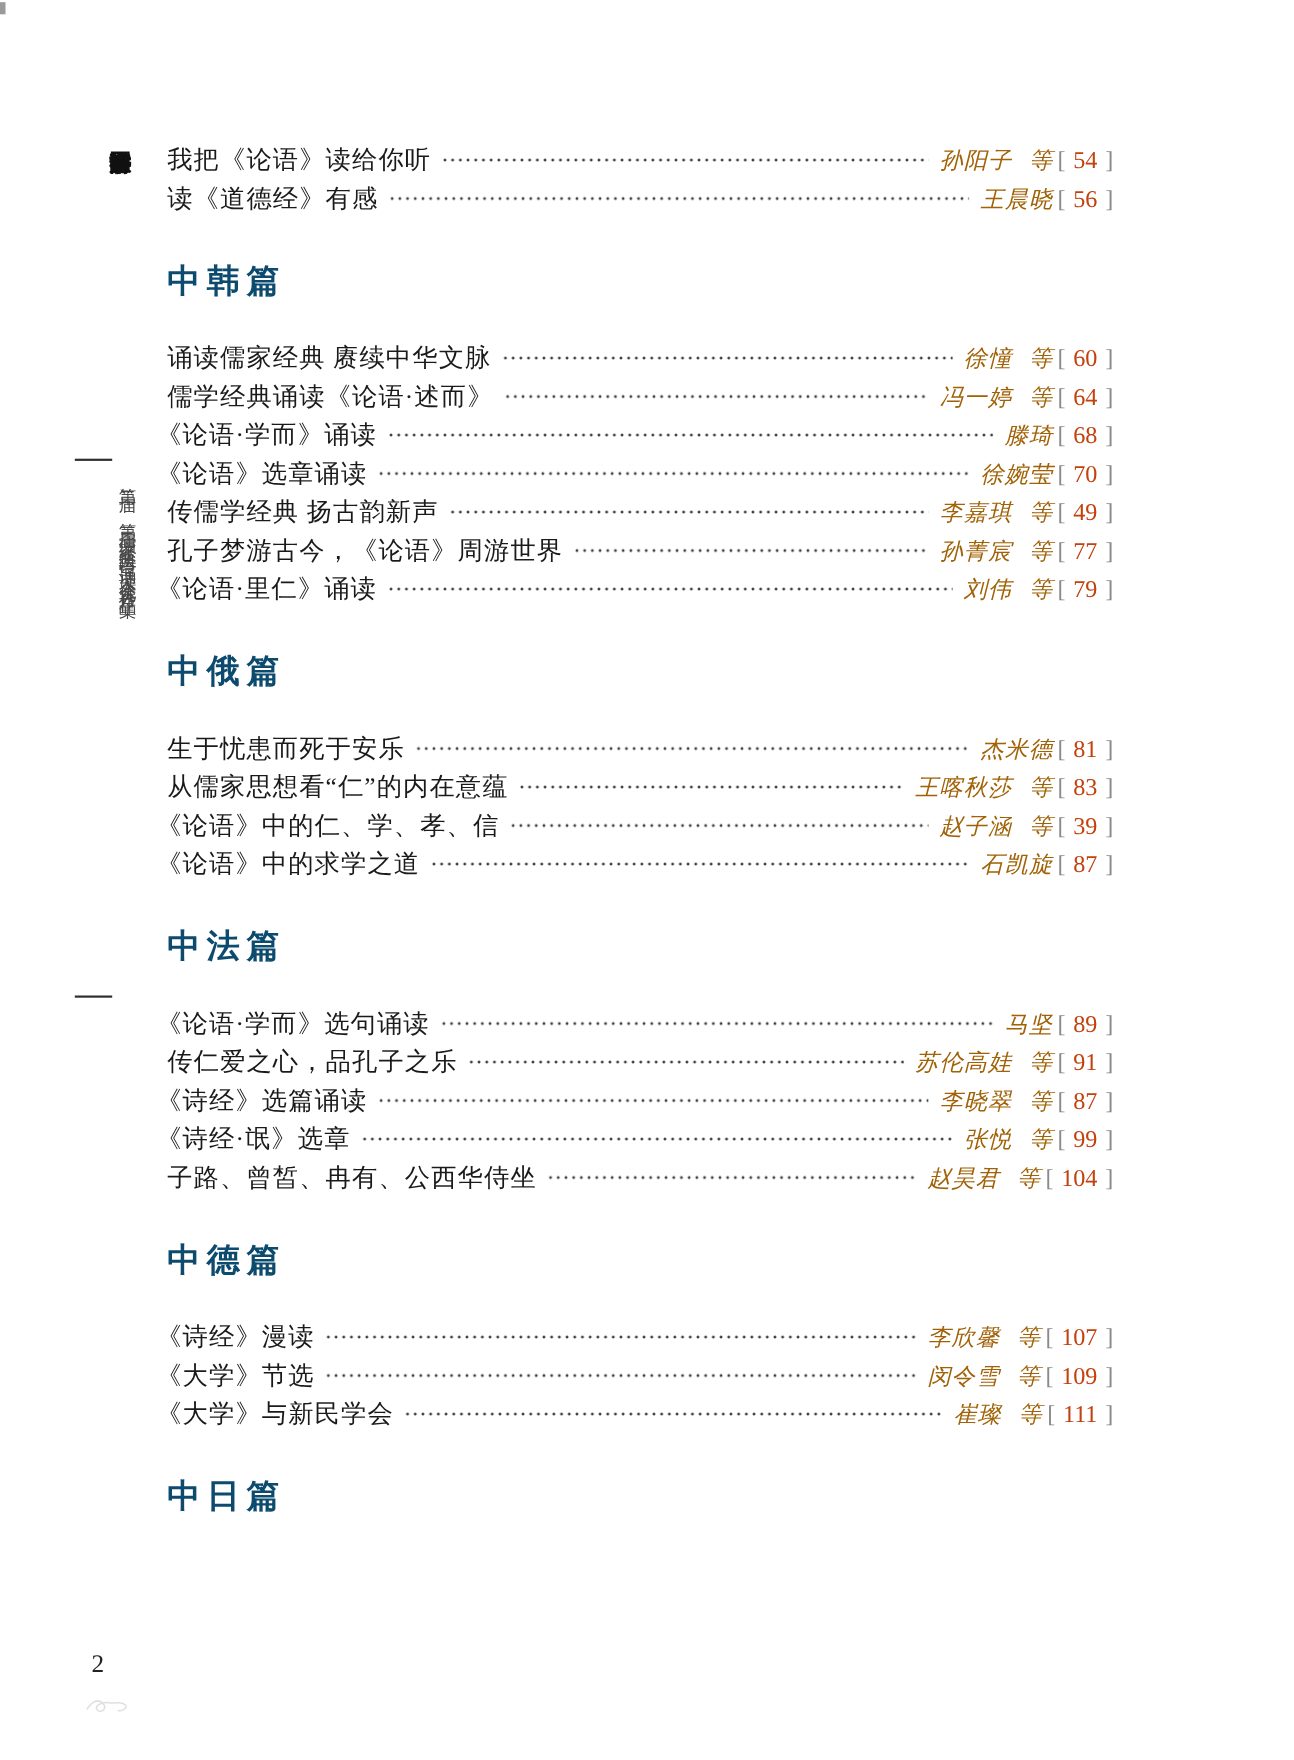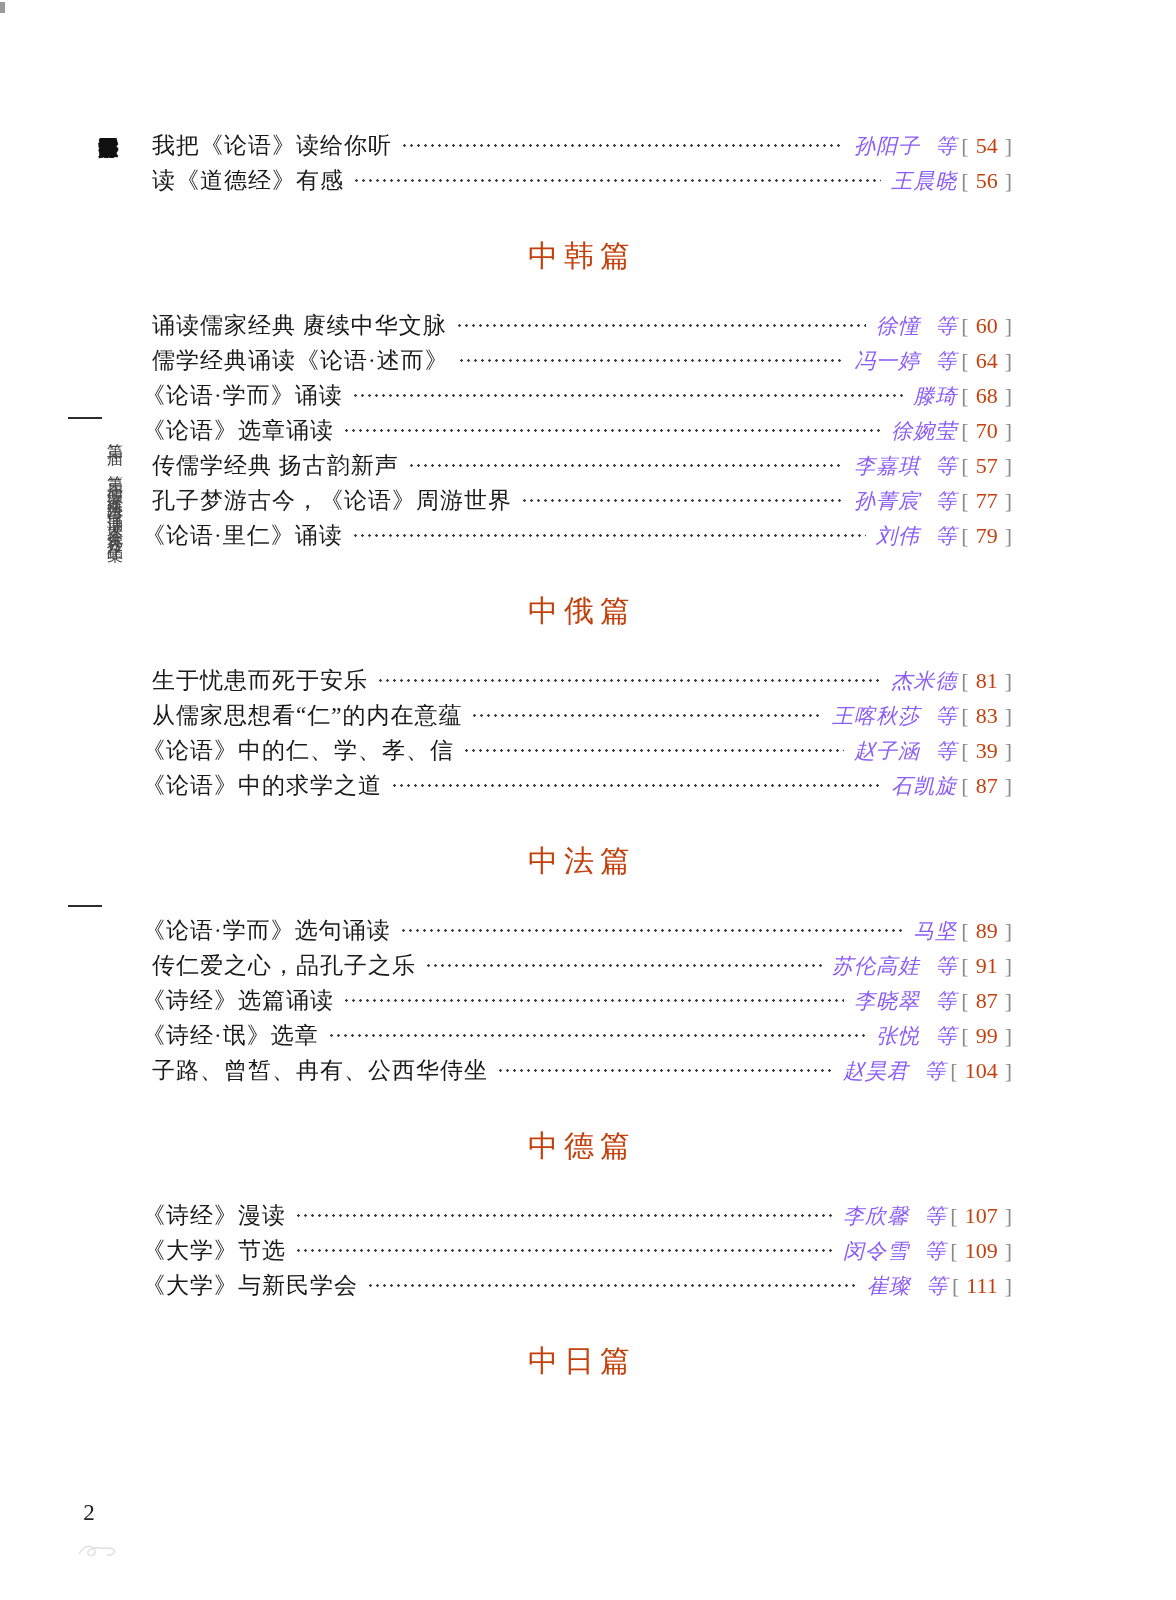--- a/index.html
+++ b/index.html
@@ -36,35 +36,35 @@
   .page-number {
     position:absolute; left:66px; top:1500px; width:46px;
     text-align:center; font-size:23px; color:#222;
   }
   .flourish { position:absolute; left:76px; top:1536px; opacity:.45; }
 
   
   .toc { position:absolute; left:152px; top:112px; width:860px;margin-top:16px; }
   .sec-heading {
     height:40px; line-height:40px; margin:38px 0 32px;
-    text-align:center; font-family:"Liberation Sans","DejaVu Sans",sans-serif;
-    font-weight:400; font-size:30px; color:#c2410c; letter-spacing:6px;
+    font-family:"Liberation Sans","DejaVu Sans",sans-serif;
+    font-weight:700; font-size:30px; color:#0c4a6e; letter-spacing:6px;
   }
   .entry {
     display:flex; align-items:center; height:35px; font-size:23px; white-space:nowrap;
   }
   .entry-title { flex:0 0 auto; color:#1a1a1a; letter-spacing:1px; }
   .entry-title.hang { margin-left:-10px; }
   .leader {
     flex:1 1 auto; height:1em; margin:0 10px 0 9px; min-width:20px;
     background-image:radial-gradient(circle, #3c3c3c 1.25px, rgba(0,0,0,0) 1.45px);
     background-size:7px 7px; background-repeat:repeat-x; background-position:0 center;
   }
   .entry-author {
-    flex:0 0 auto; font-style:italic; font-size:21px; color:#8b5cf6;
+    flex:0 0 auto; font-style:italic; font-size:21px; color:#a16207;
     word-spacing:9px; margin-right:4px; letter-spacing:1px;
   }
   .pageref { flex:0 0 auto; font-size:22px; }
   .pageref .br { color:#8a8a8a; font-weight:400; }
   .pageref .num { color:#c2410c; margin:0 7px; font-style:normal; }
 </style>
 </head>
 <body>
 
 <div class="page">
@@ -116,21 +116,21 @@
         <div class="entry">
           <span class="entry-title hang">《论语》选章诵读</span>
           <span class="leader"></span>
           <span class="entry-author">徐婉莹</span>
           <span class="pageref"><span class="br">[</span><span class="num">70</span><span class="br">]</span></span>
         </div>
         <div class="entry">
           <span class="entry-title">传儒学经典 扬古韵新声</span>
           <span class="leader"></span>
           <span class="entry-author">李嘉琪 等</span>
-          <span class="pageref"><span class="br">[</span><span class="num">57</span><span class="br">]</span></span>
+          <span class="pageref"><span class="br">[</span><span class="num">49</span><span class="br">]</span></span>
         </div>
         <div class="entry">
           <span class="entry-title">孔子梦游古今，《论语》周游世界</span>
           <span class="leader"></span>
           <span class="entry-author">孙菁宸 等</span>
           <span class="pageref"><span class="br">[</span><span class="num">77</span><span class="br">]</span></span>
         </div>
         <div class="entry">
           <span class="entry-title hang">《论语·里仁》诵读</span>
           <span class="leader"></span>

